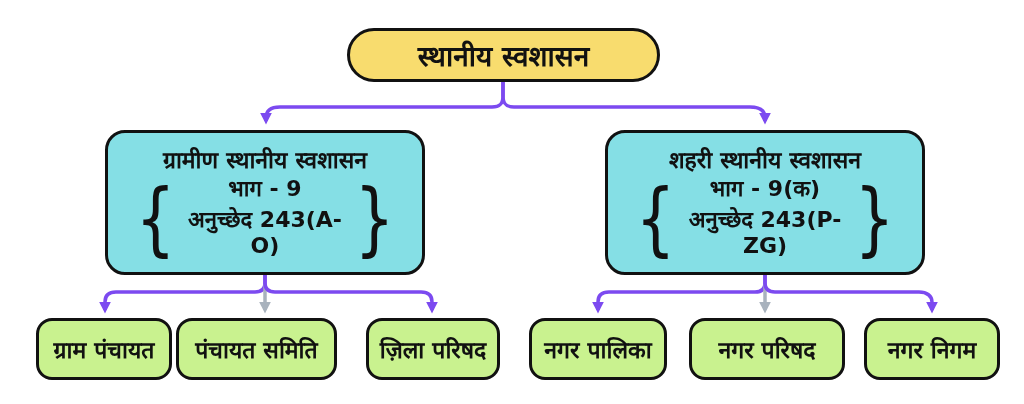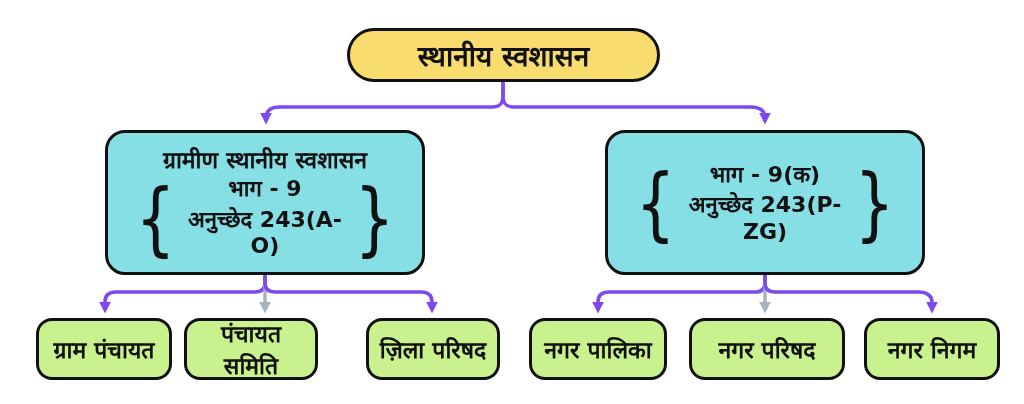--- a/index.html
+++ b/index.html
@@ -70,21 +70,21 @@
   }
   .leaf-node {
     top: 318px;
     height: 62px;
     border-radius: 16px;
     background: var(--leaf_fill, #C9F28F);
     font-size: 23px;
     padding: 8px 6px;
   }
   .leaf-1 { left: 36px;  width: 136px; }
-  .leaf-2 { left: 184px; width: 134px; }
+  .leaf-2 { left: 176px; width: 161px; }
   .leaf-3 { left: 366px; width: 134px; }
   .leaf-4 { left: 529px; width: 138px; }
   .leaf-5 { left: 689px; width: 156px; }
   .leaf-6 { left: 864px; width: 136px; }
   .conn-purple { fill: none; stroke: var(--connector_purple, #7C4AF0); stroke-width: 3.5; }
   .conn-gray   { fill: none; stroke: var(--connector_gray, #A8B2BD); stroke-width: 3.5; }
 </style>
 </head>
 <body>
 
@@ -122,20 +122,21 @@
       <span class="brace">{</span>
       <span class="brace-lines">
         <span>भाग - 9</span>
         <span>अनुच्छेद 243(A-O)</span>
       </span>
       <span class="brace">}</span>
     </div>
   </div>
 
   <div class="node branch-node urban">
+    <div class="branch-heading">शहरी स्थानीय स्वशासन</div>
     <div class="brace-row">
       <span class="brace">{</span>
       <span class="brace-lines">
         <span>भाग - 9(क)</span>
         <span>अनुच्छेद 243(P-ZG)</span>
       </span>
       <span class="brace">}</span>
     </div>
   </div>
 

